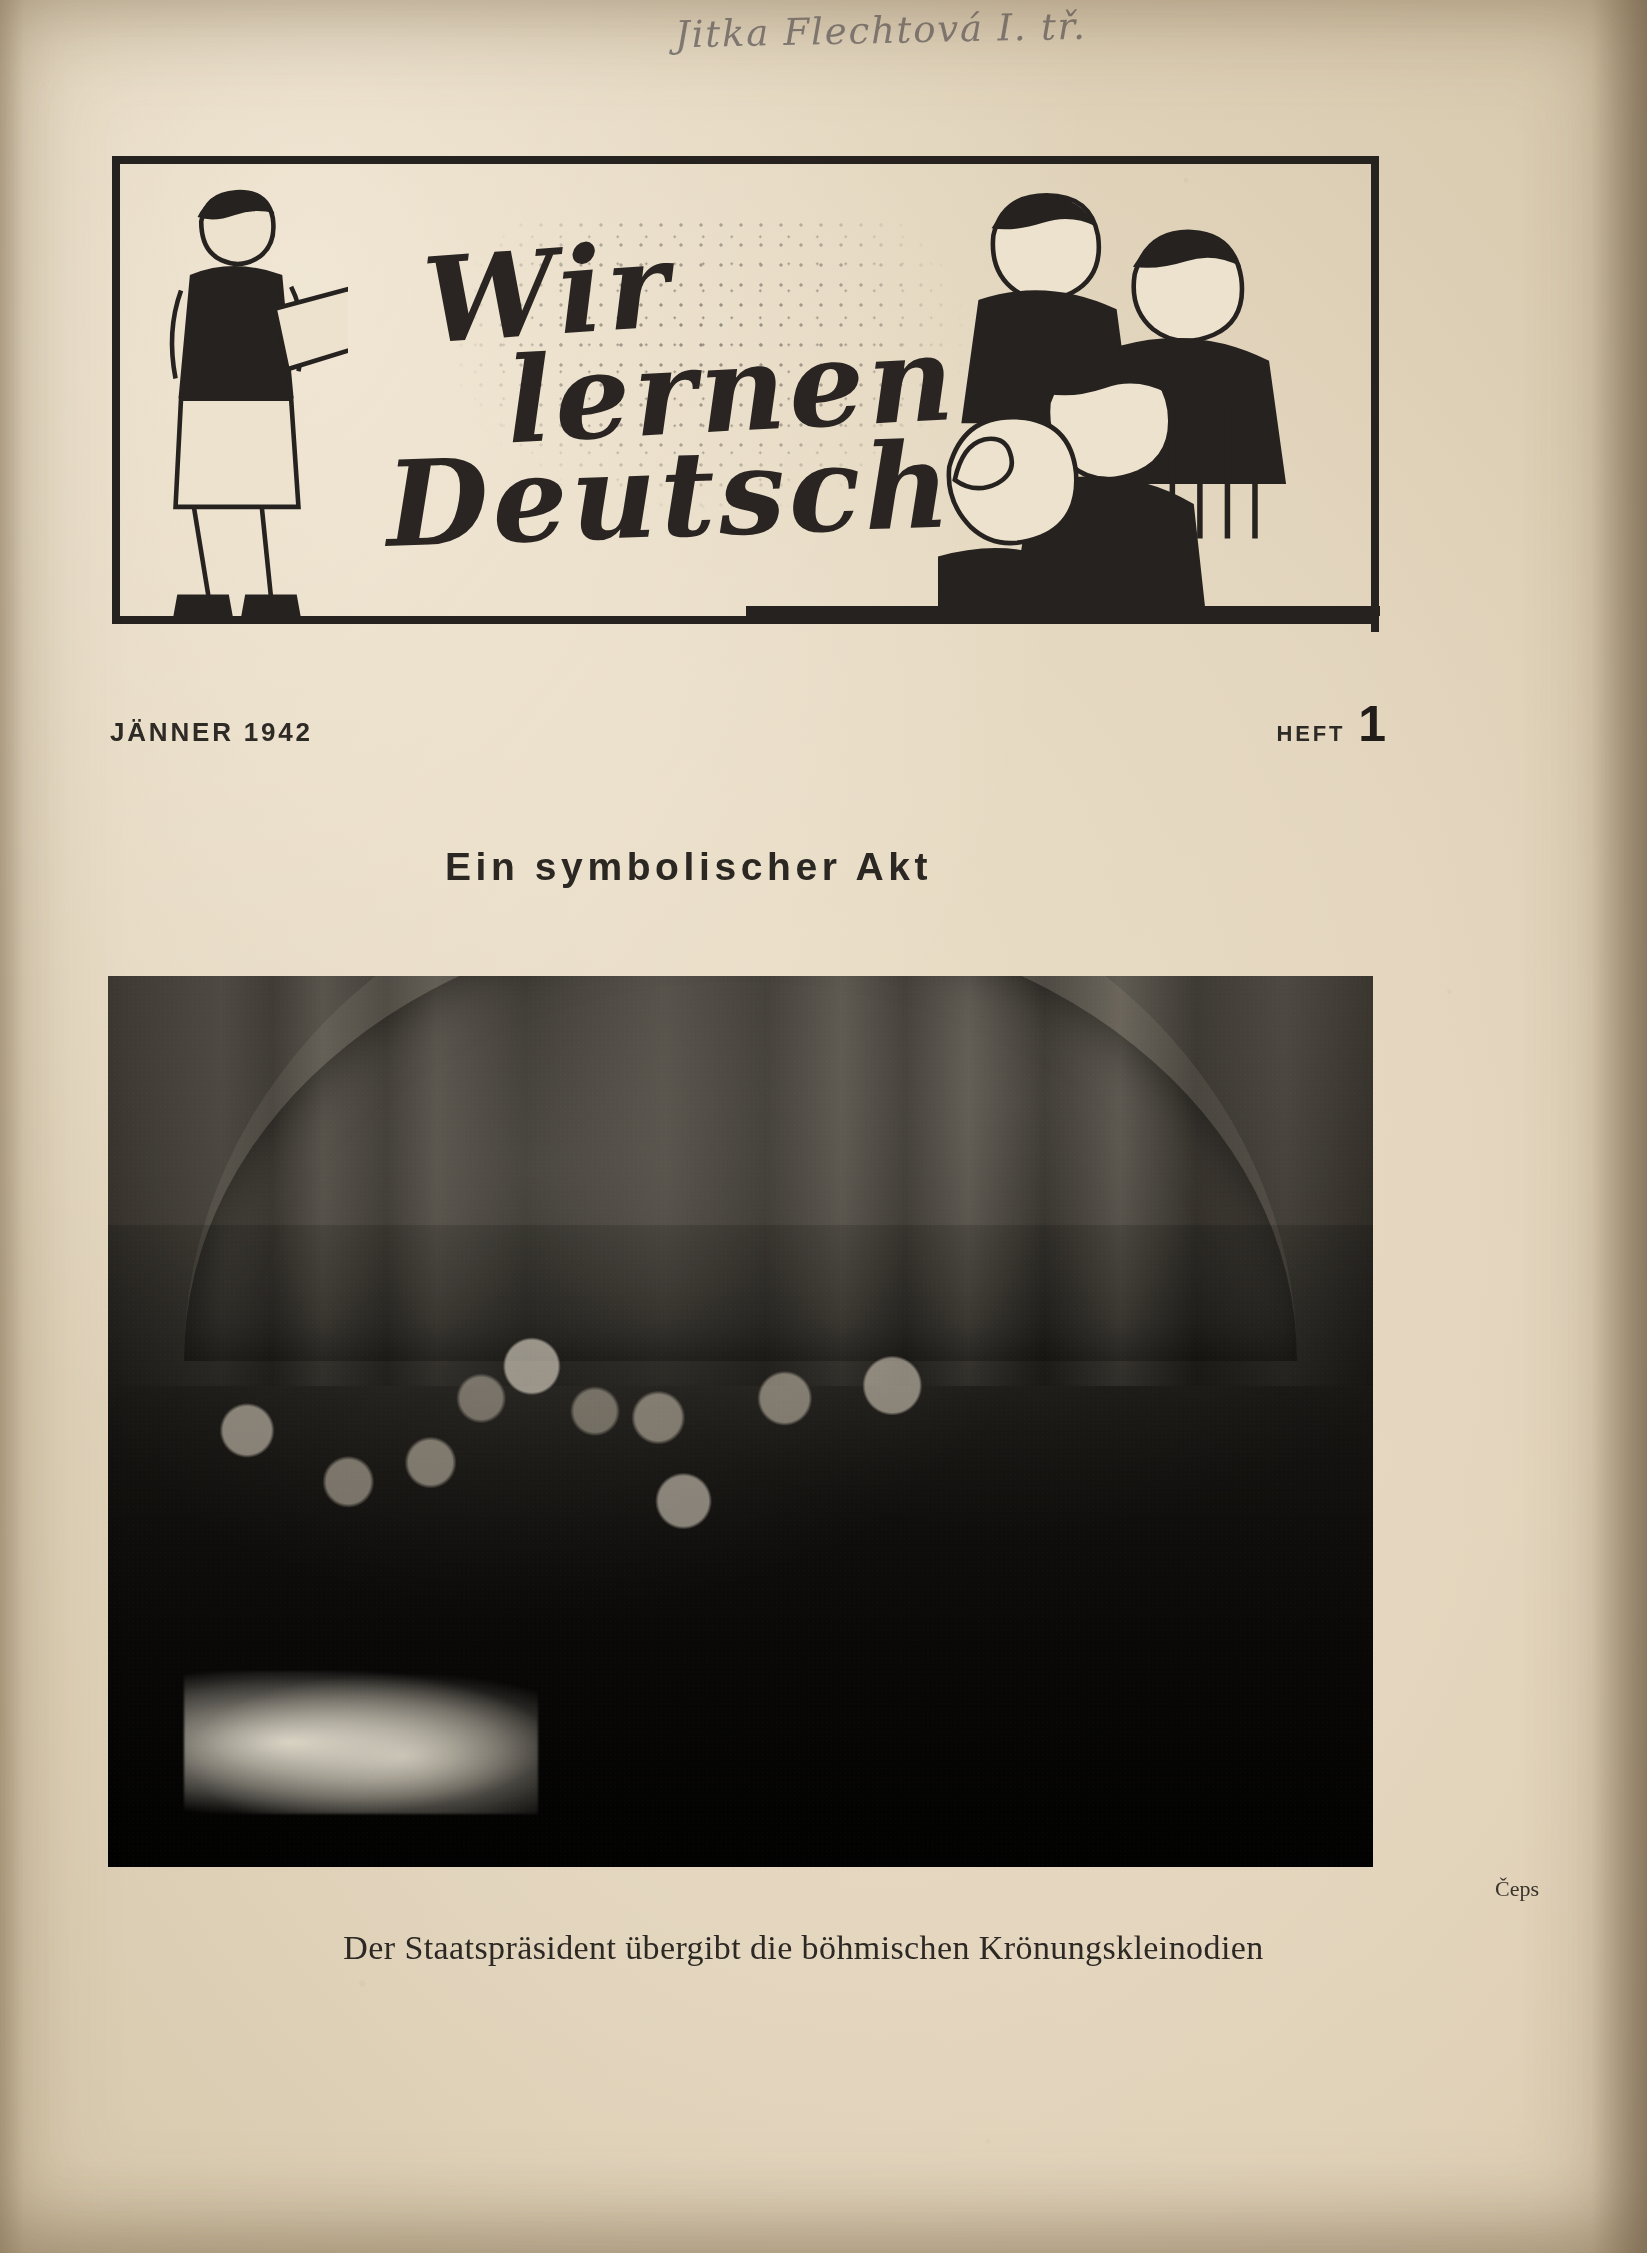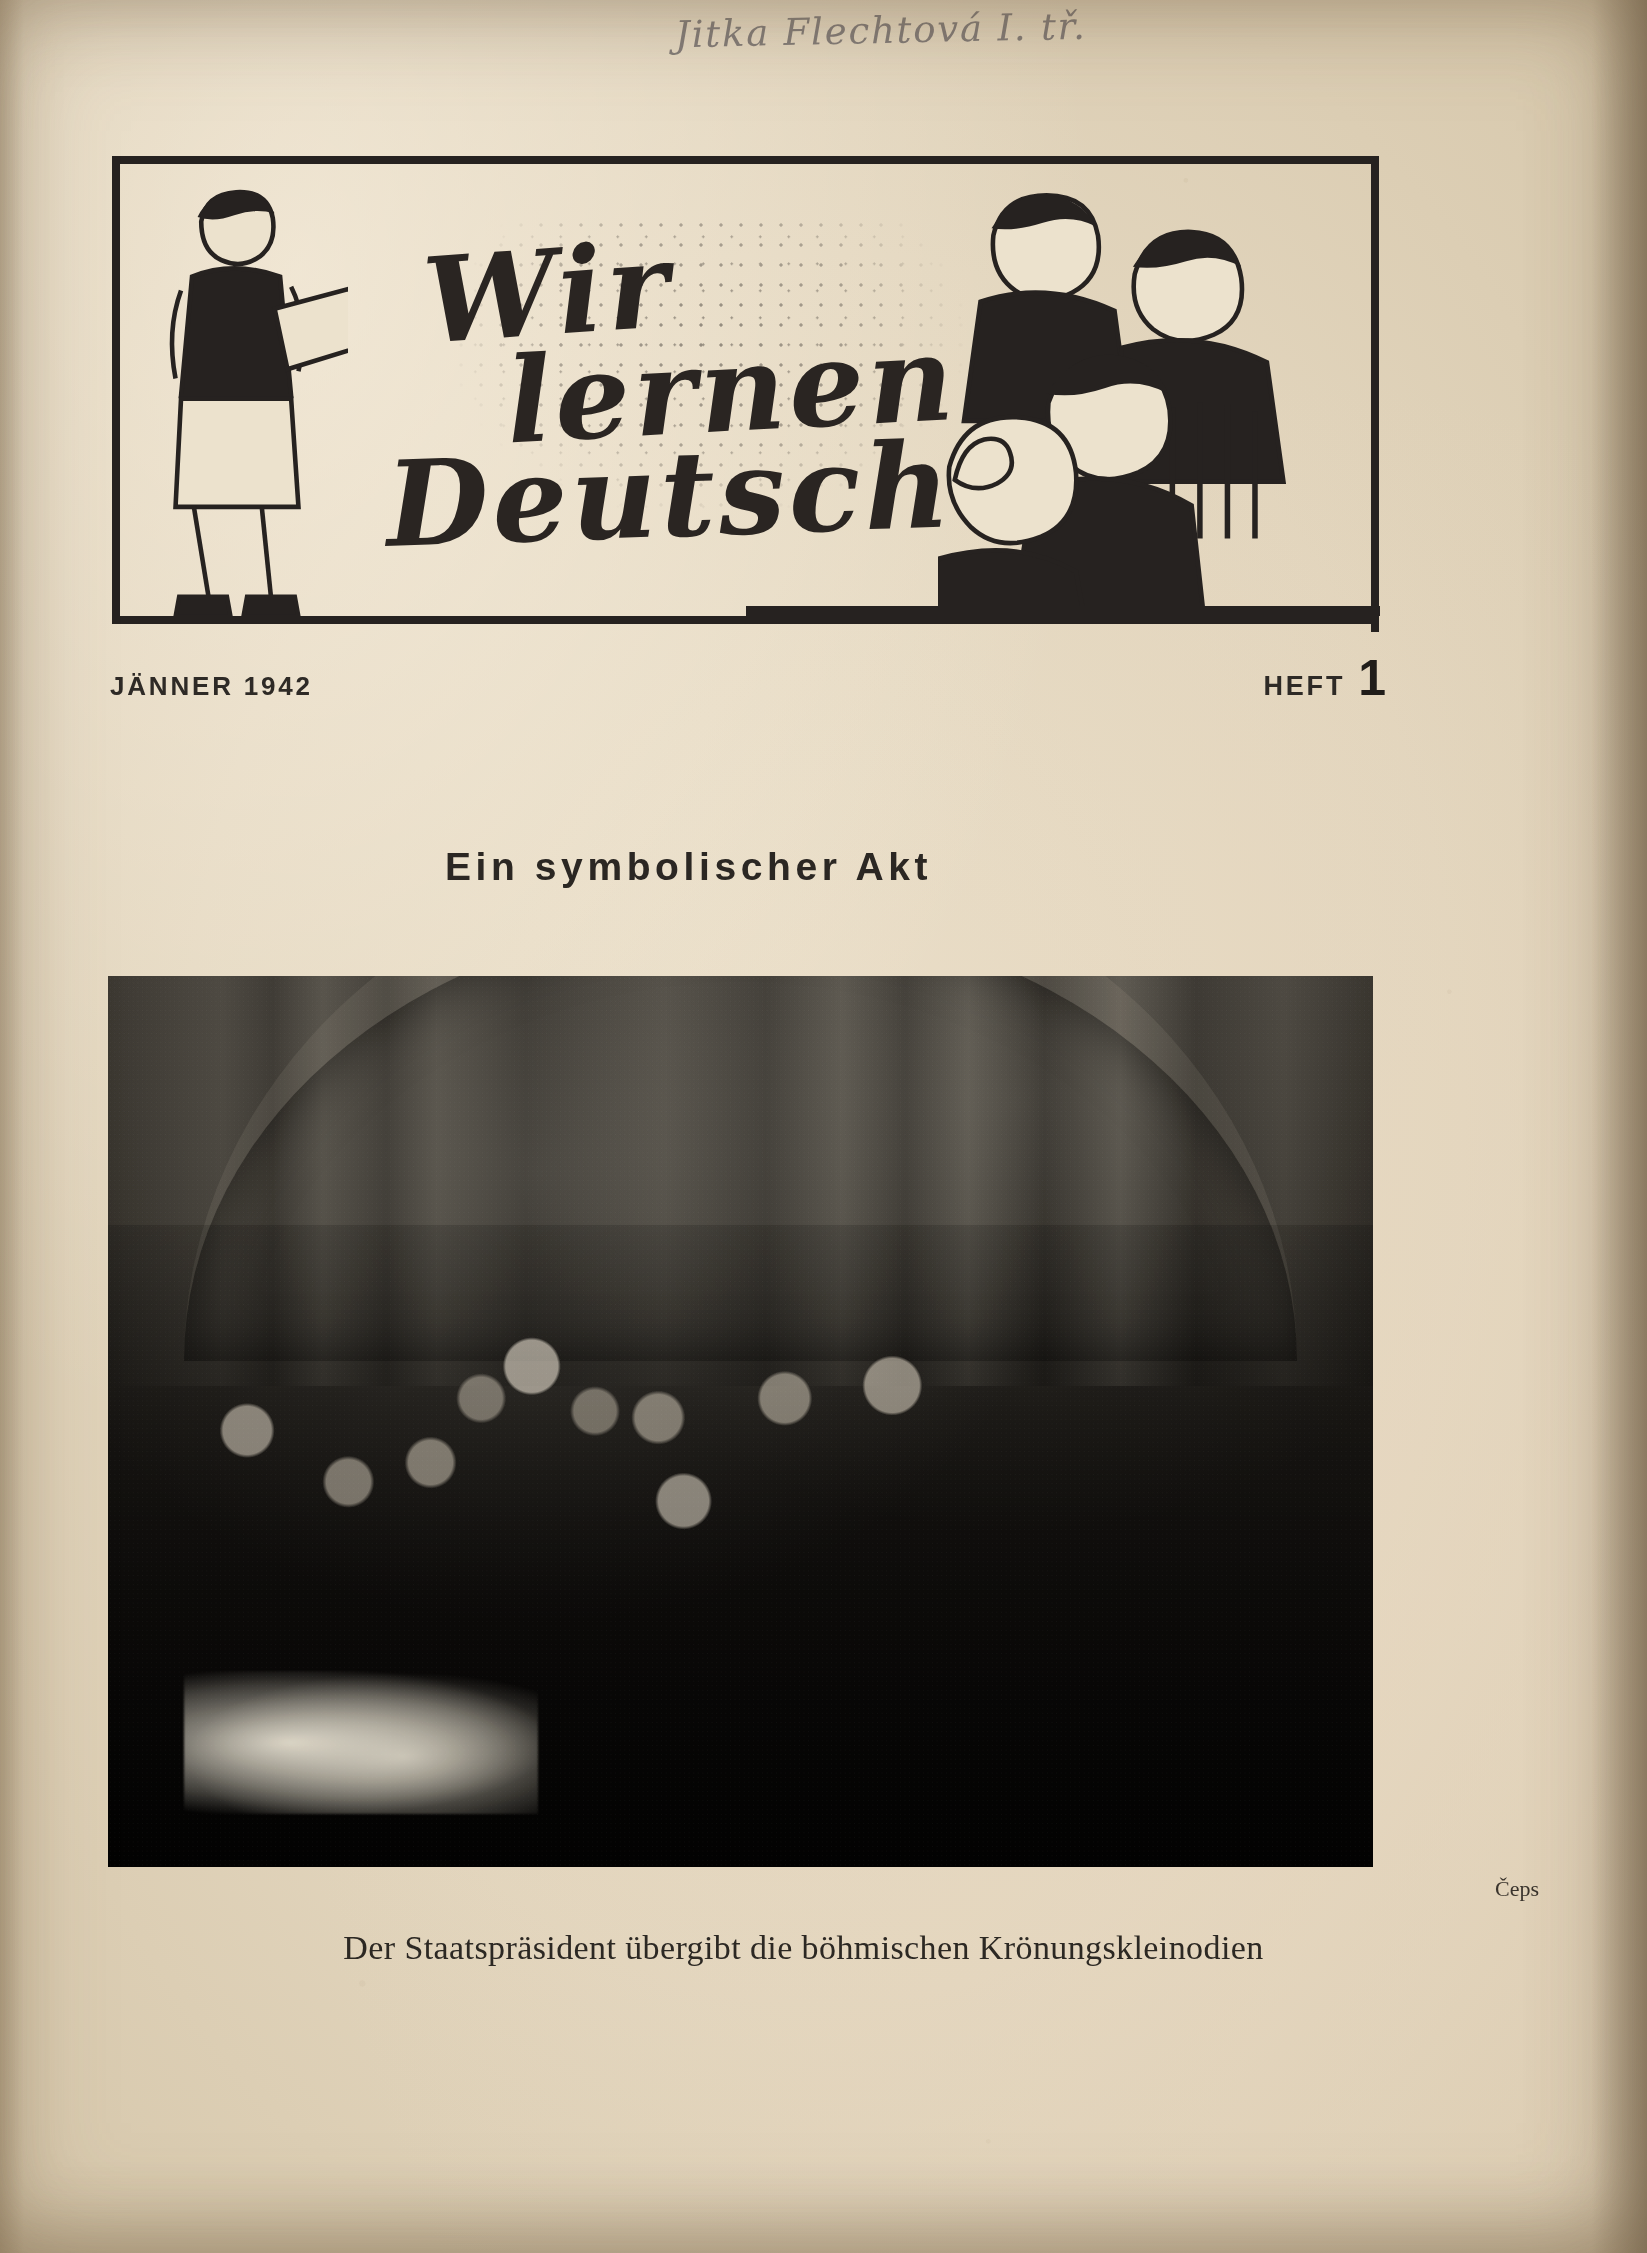--- a/index.html
+++ b/index.html
@@ -139,39 +139,39 @@
     top: 459px;
     width: 634px;
     height: 10px;
     background: #262220;
   }
 
   
   .issue-row {
     position: absolute;
     left: 110px;
-    top: 653px;
+    top: 699px;
     width: 1276px;
     display: flex;
     align-items: baseline;
     justify-content: space-between;
   }
   .issue-date {
     font-size: 26px;
     font-weight: bold;
     letter-spacing: 2.8px;
     color: #2e2a26;
   }
   .issue-right {
     display: flex;
     align-items: baseline;
     gap: 13px;
   }
   .issue-heft {
-    font-size: 27px;
+    font-size: 22px;
     font-weight: bold;
     letter-spacing: 2.8px;
     color: #2e2a26;
   }
   .issue-number {
     font-size: 50px;
     font-weight: bold;
     color: #201d1a;
     line-height: 1;
   }

